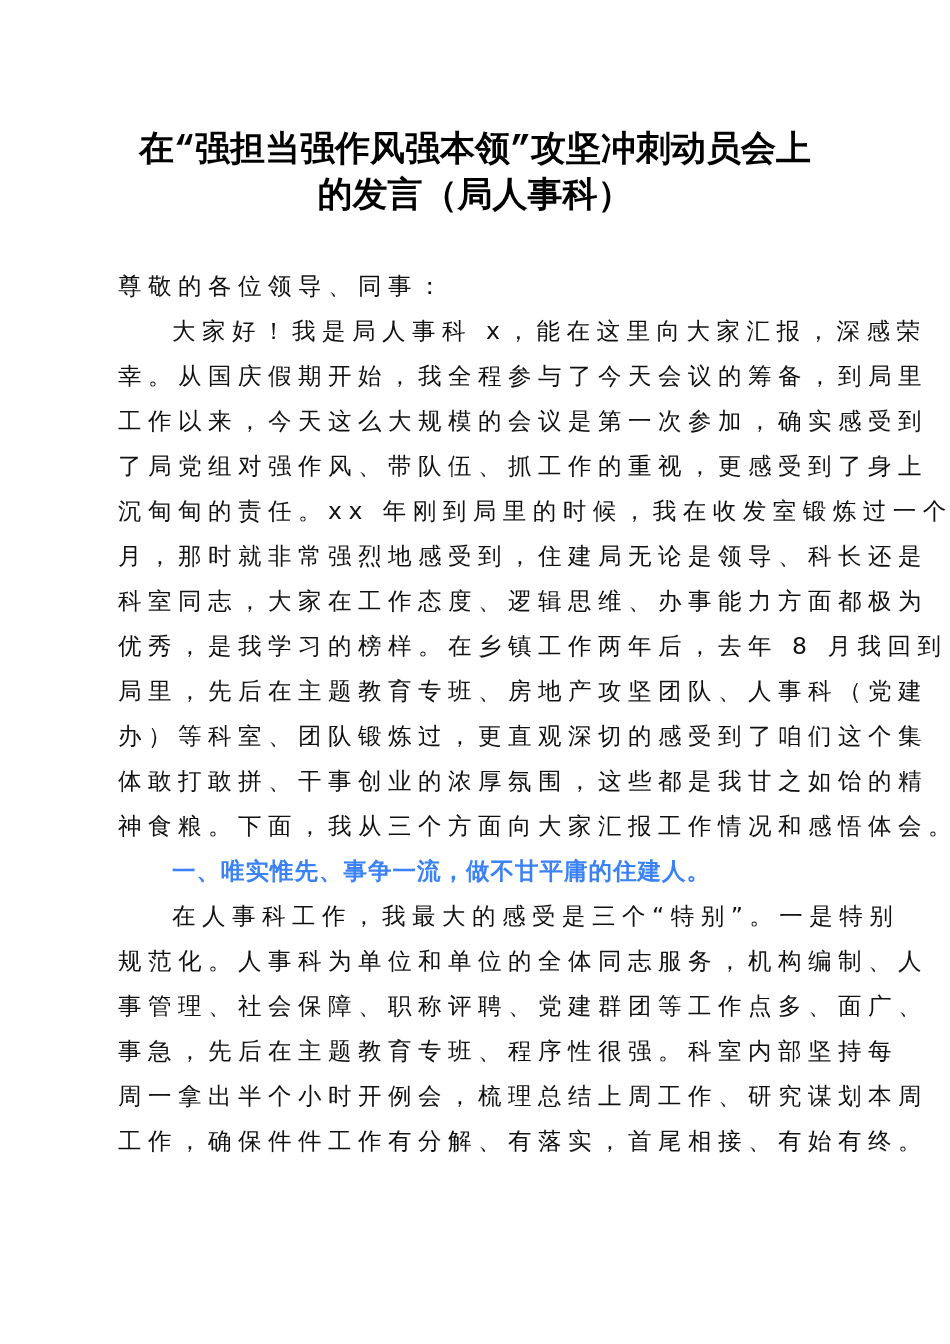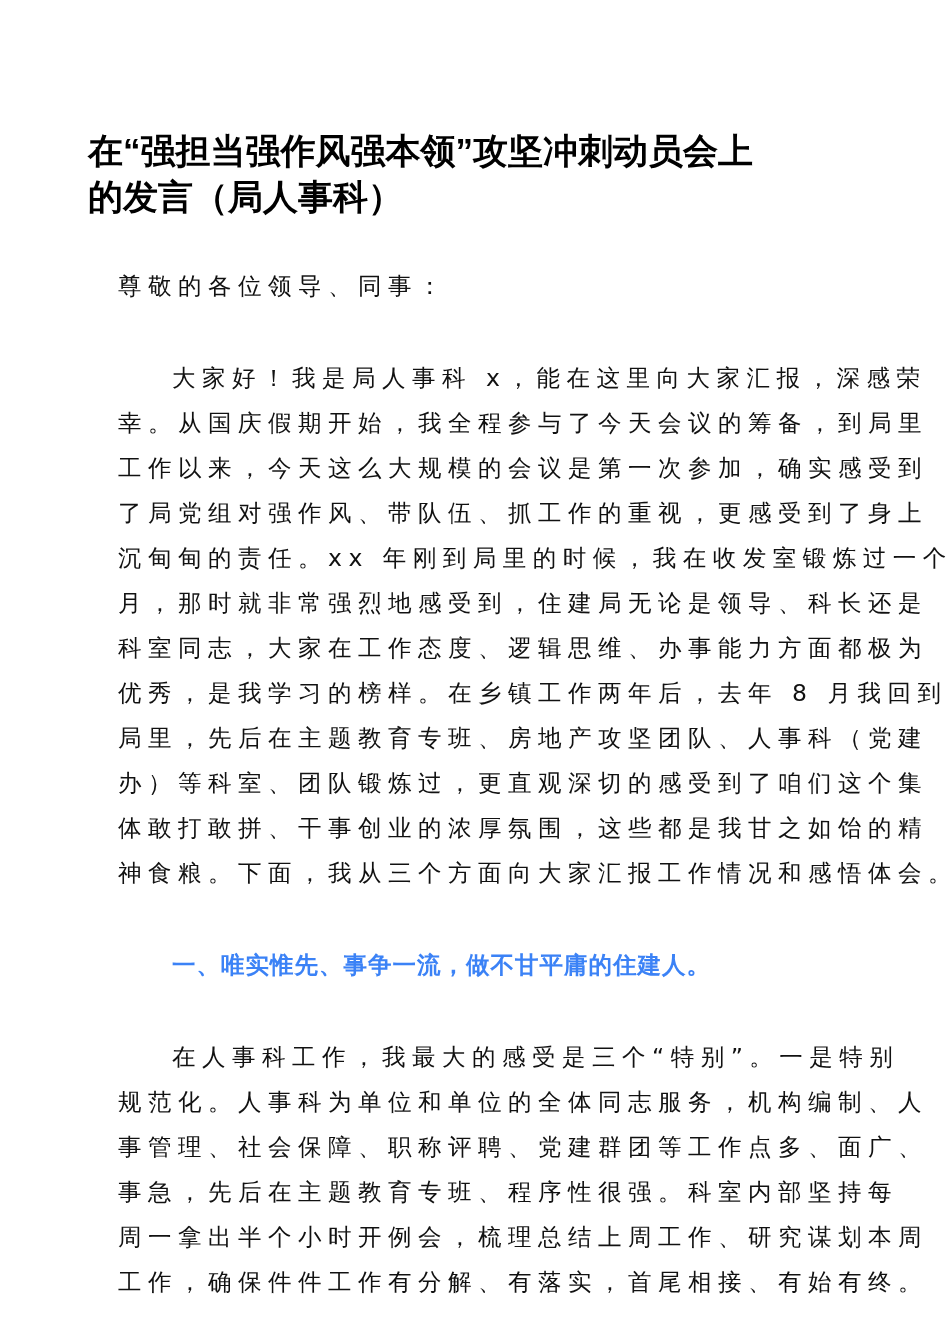--- a/index.html
+++ b/index.html
@@ -1,30 +1,30 @@
 <!DOCTYPE html>
 <html><head>
 <meta charset="utf-8">
 <style>
   html, body { margin: 0; padding: 0; background: #ffffff; }
   body { width: 950px; height: 1344px; position: relative; overflow: hidden; }
   .page { position: absolute; left: 0; top: 0; width: 950px; height: 1344px; background: #fff; }
   .title {
-    position: absolute; left: 88px; top: 128px; width: 750px;
-    font-family: Liberation Sans, sans-serif;
+    position: absolute; left: 100px; top: 128px; width: 750px;
+    text-align: center; font-family: Liberation Mono, monospace;
     font-weight: bold; font-size: 35px; line-height: 46px; color: #000;
     letter-spacing: 0px;
   }
   .body {
     position: absolute; left: 118px; top: 264px; width: 708px;
     font-family: "DejaVu Sans", "Liberation Sans", sans-serif;
     font-size: 23.5px; color: #111; letter-spacing: 6.5px;
   }
   .line { height: 45px; line-height: 45px; white-space: nowrap; overflow: visible; }
-  .indent { padding-left: 54px; margin-top: 47px; }
+  .indent { padding-left: 54px; }
   .heading { font-weight: bold; letter-spacing: 1px; color: #3b82f6; }
 </style>
 </head>
 <body>
 
 <div class="page">
   <div class="title">
     <div>在“强担当强作风强本领”攻坚冲刺动员会上</div>
     <div>的发言（局人事科）</div>
   </div>

